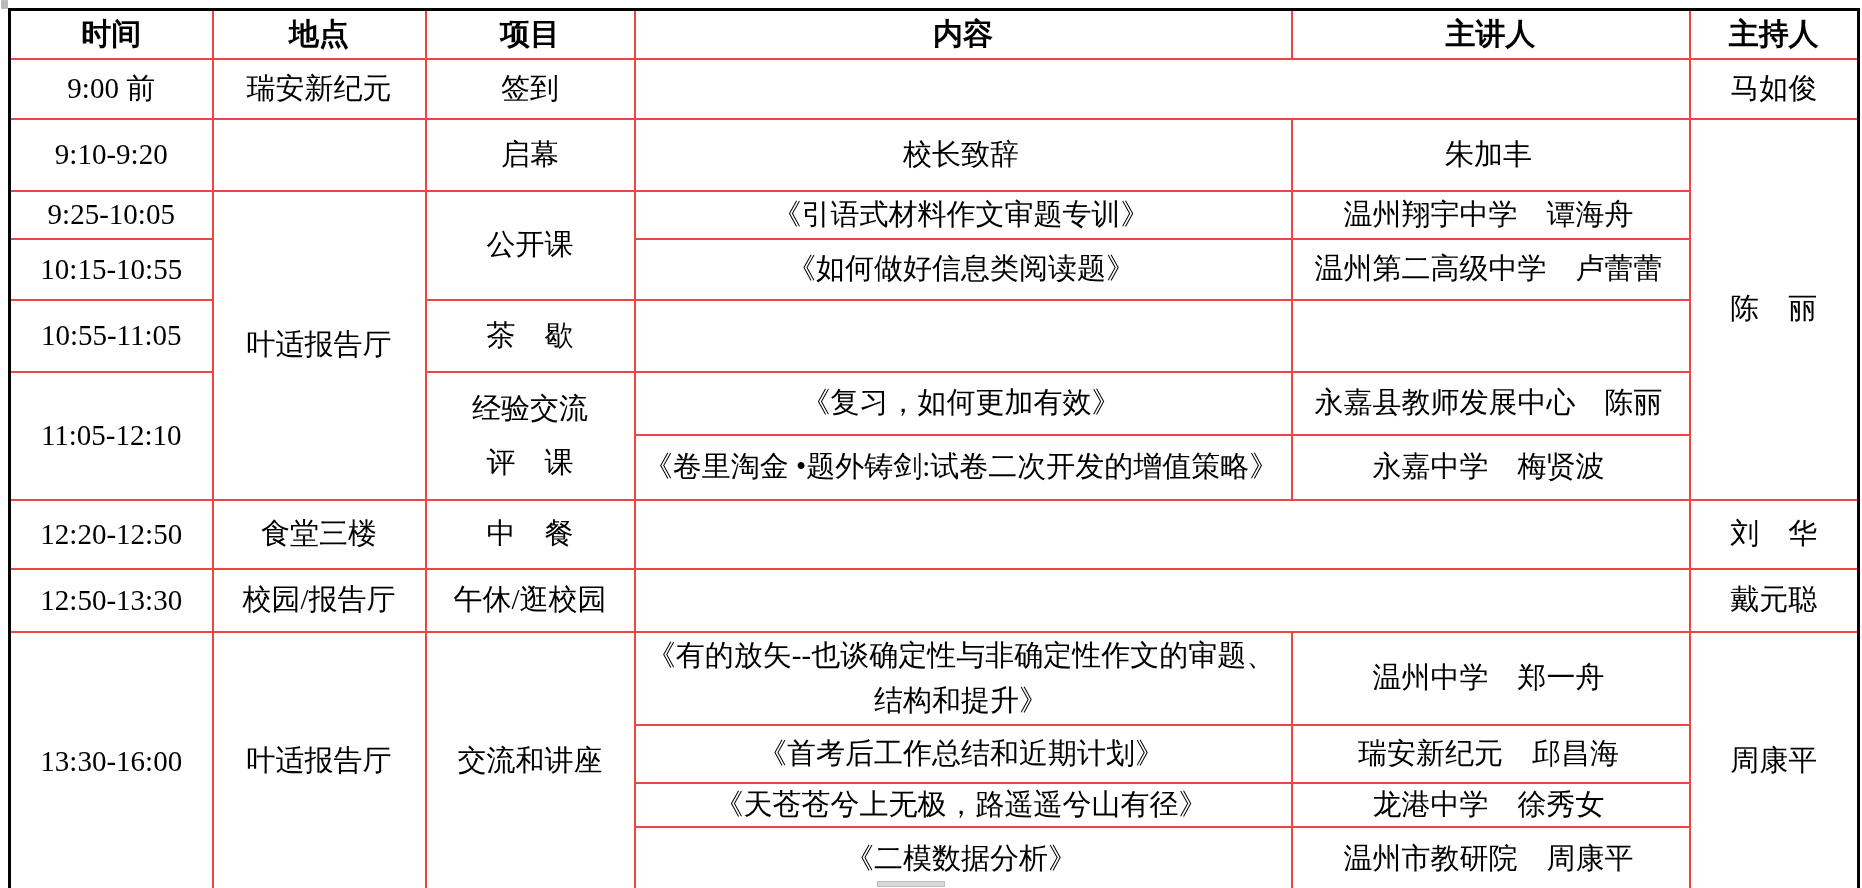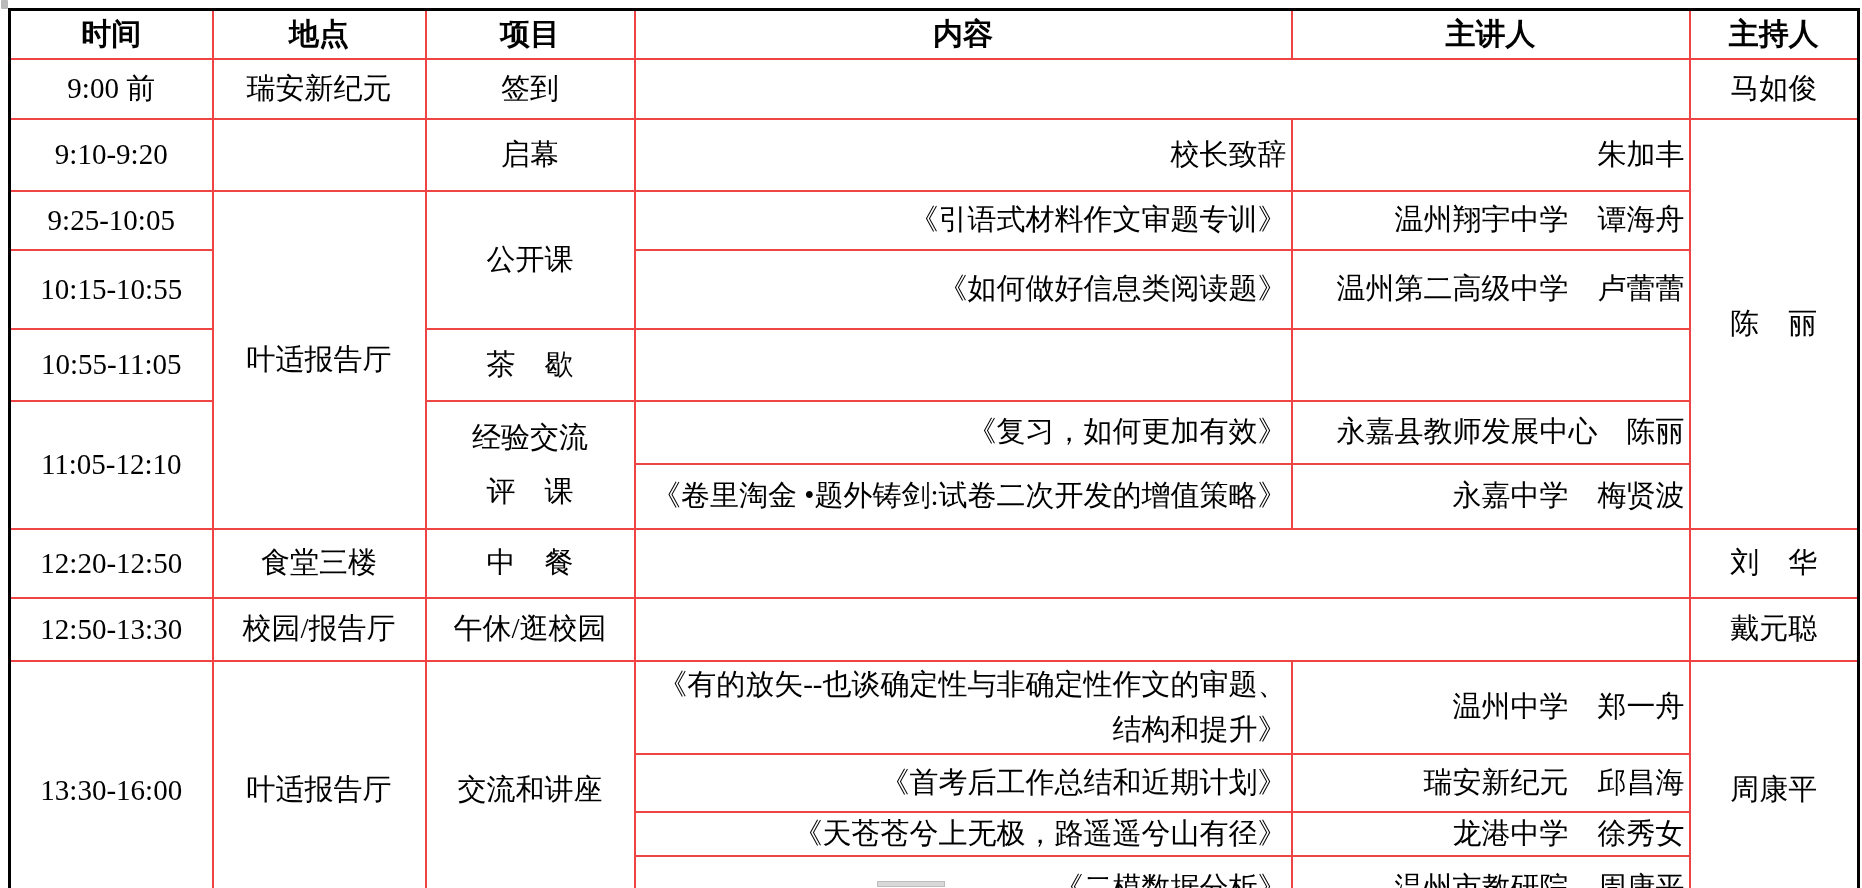--- a/index.html
+++ b/index.html
@@ -15,21 +15,21 @@
   }
   td,th{
     border:2px solid #ef4444;
     overflow:hidden;
     vertical-align:middle;
     padding:0;
   }
   th{font-size:30px;font-weight:bold;text-align:center;}
   td{font-size:29px;}
   .c{text-align:center;}
-  .l{text-align:right;padding-right:4px;}
+  .l{text-align:center;padding-right:4px;}
   .two-line div{line-height:1.85;text-align:center;}
   .wrap2 div{line-height:1.58;}
   
   .corner-artifact{
     position:absolute;left:1px;top:0px;width:7px;height:9px;
     background:#a9a9a9;opacity:.8;border-radius:1px;
   }
   .bottom-artifact{
     position:absolute;left:877px;top:881px;width:68px;height:6px;
     background:#d9d9d9;border:1px solid #bdbdbd;box-sizing:border-box;
@@ -70,29 +70,29 @@
 
   <tr style="height:72px">
     <td class="c">9:10-9:20</td>
     <td class="c"></td>
     <td class="c">启幕</td>
     <td class="l">校长致辞</td>
     <td class="l">朱加丰</td>
     <td class="c" rowspan="6">陈　丽</td>
   </tr>
 
-  <tr style="height:59px">
+  <tr style="height:48px">
     <td class="c">9:25-10:05</td>
     <td class="c" rowspan="5">叶适报告厅</td>
     <td class="c" rowspan="2">公开课</td>
     <td class="l">《引语式材料作文审题专训》</td>
     <td class="l">温州翔宇中学　谭海舟</td>
   </tr>
 
-  <tr style="height:79px">
+  <tr style="height:61px">
     <td class="c">10:15-10:55</td>
     <td class="l">《如何做好信息类阅读题》</td>
     <td class="l">温州第二高级中学　卢蕾蕾</td>
   </tr>
 
   <tr style="height:72px">
     <td class="c">10:55-11:05</td>
     <td class="c">茶　歇</td>
     <td class="l"></td>
     <td class="l"></td>

